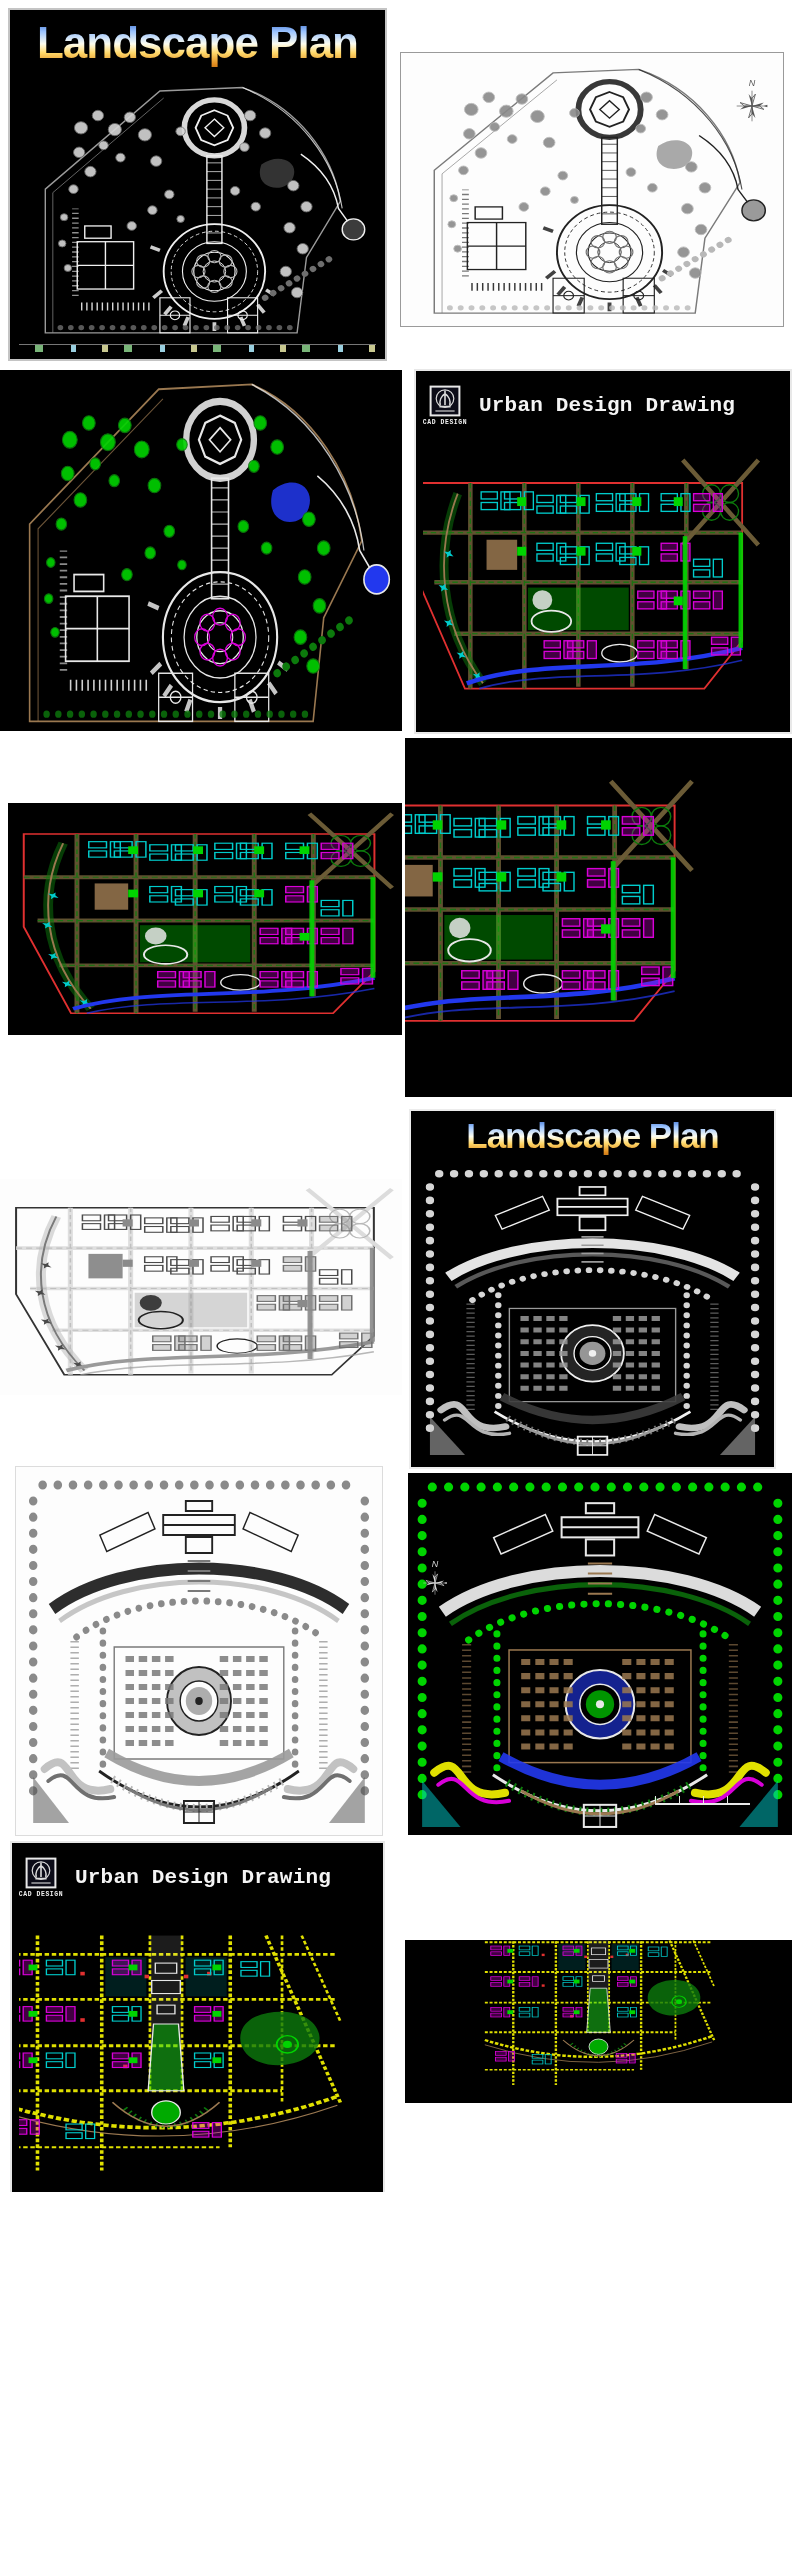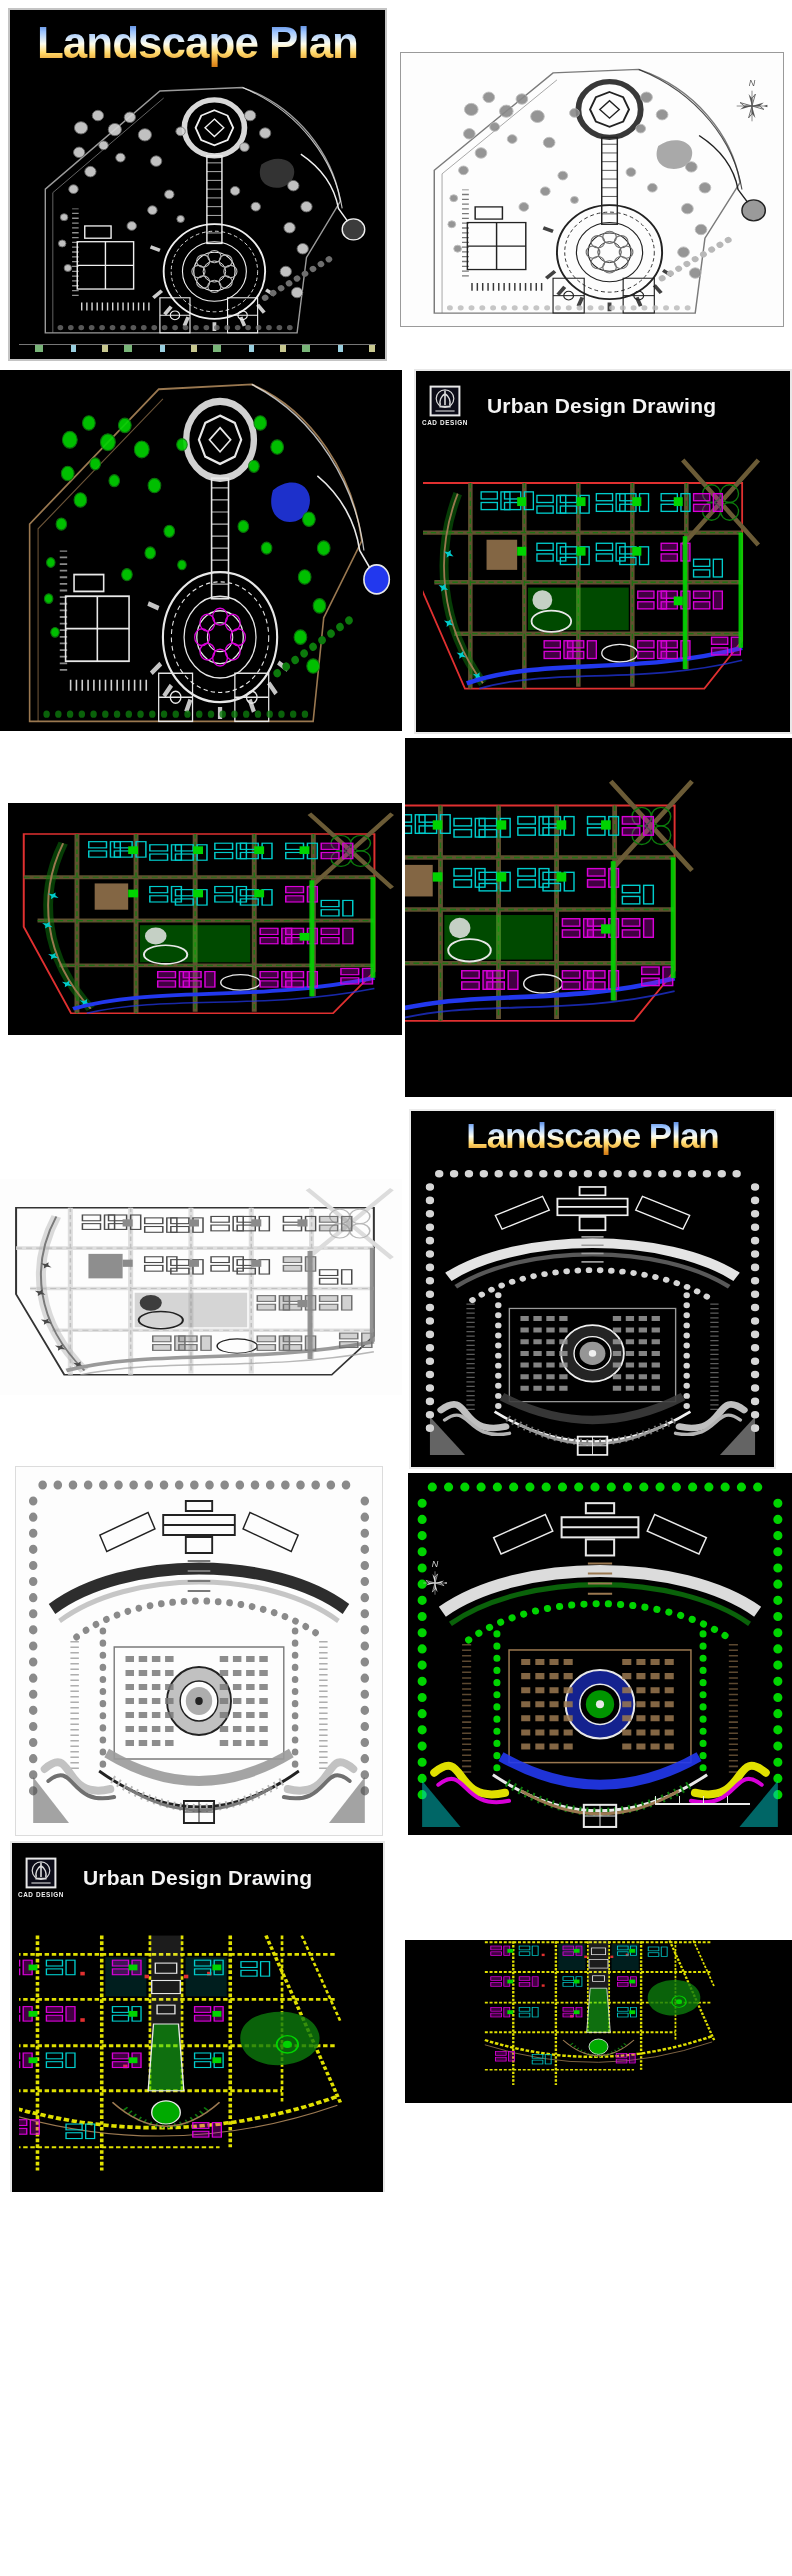--- a/index.html
+++ b/index.html
@@ -35,21 +35,21 @@
 
   
   .gtitle{margin:0;text-align:center;font-weight:800;letter-spacing:-1px;line-height:1.05;
     background:linear-gradient(180deg,#2f64c8 0%,#9cc4ff 22%,#fdfdf0 45%,#ffd86a 62%,#e08a1e 84%,#a86010 100%);
     -webkit-background-clip:text;background-clip:text;color:transparent;
     filter:drop-shadow(1px 1px 0 rgba(0,0,0,.85));}
   .gtitle.big{font-size:44px;height:57px;margin-bottom:4px;}
   .gtitle.mid{font-size:35px;height:46px;margin-bottom:3px;}
 
   
-  .uheader{display:flex;align-items:center;gap:20px;height:55px;flex:0 0 auto;margin-bottom:3px;}
+  .uheader{display:flex;align-items:center;gap:12px;height:55px;flex:0 0 auto;margin-bottom:3px;font-family:Liberation Mono, monospace;}
   .logo{display:flex;flex-direction:column;align-items:center;width:44px;flex:0 0 auto;}
   .logo-emblem{width:34px;height:32px;display:block;}
   .logo-cap{color:#f0f0f0;font-size:6.4px;font-weight:700;letter-spacing:0.6px;margin-top:2px;white-space:nowrap;}
   .utitle{margin:0;color:#f4f4f4;font-weight:700;font-size:21px;letter-spacing:0.2px;white-space:nowrap;}
 
   
   .compass{position:absolute;display:flex;flex-direction:column;align-items:center;z-index:3;}
   .compass .cn{font-size:9px;font-style:italic;line-height:1;margin-bottom:1px;}
   .compass svg{display:block;}
   .c-t2{right:14px;top:26px;color:#555;}

